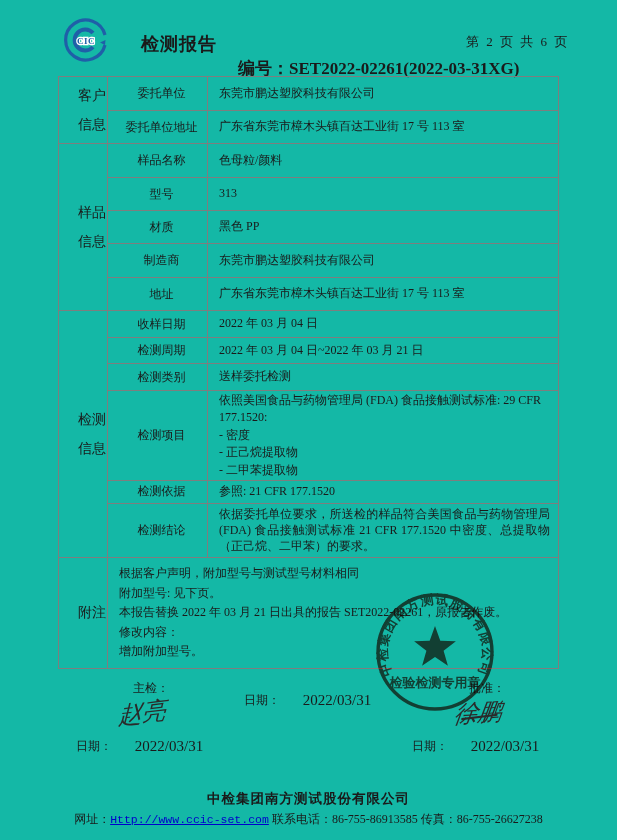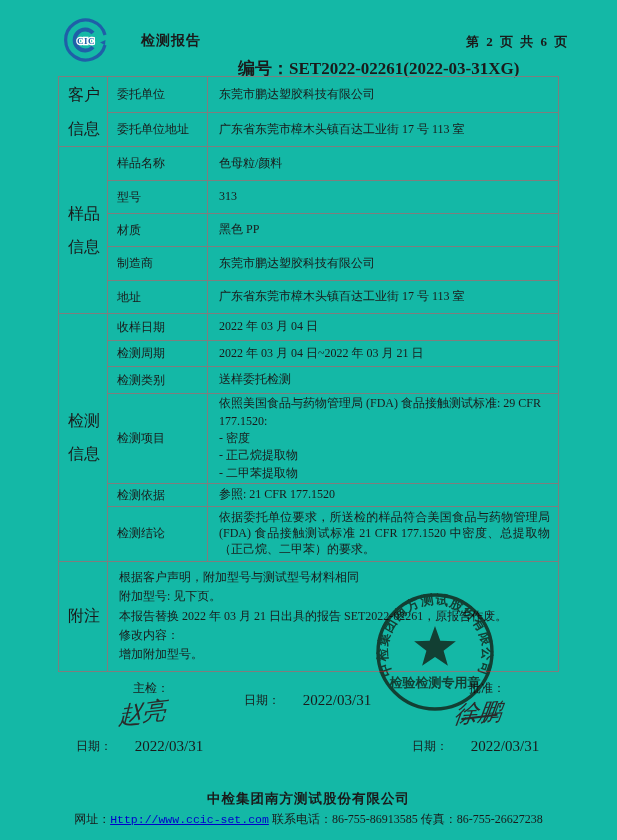--- a/index.html
+++ b/index.html
@@ -4,34 +4,34 @@
 <style>
   html,body{margin:0;padding:0;background:#888;}
   .page{
     position:relative; width:617px; height:840px; background:#14b8a6;
     margin:0 auto; overflow:hidden;
     font-family:"Liberation Serif","DejaVu Serif",serif;
     color:#1a1a1a;
   }
   
   .hdr-logo{position:absolute;left:62px;top:16px;width:48px;height:48px;}
-  .hdr-title{position:absolute;left:141px;top:32px;font-size:14px;font-weight:bold;letter-spacing:1px;}
+  .hdr-title{position:absolute;left:141px;top:32px;font-size:18px;font-weight:bold;letter-spacing:1px;}
   .hdr-no{position:absolute;left:238px;top:33px;font-size:17px;font-weight:bold;margin-top:24px;}
-  .hdr-page{position:absolute;left:466px;top:33px;font-size:13px;font-weight:bold;letter-spacing:2px;}
+  .hdr-page{position:absolute;left:466px;top:33px;font-size:13px;font-weight:normal;letter-spacing:2px;}
   
   table.info{
     position:absolute;left:58px;top:76px;width:500px;
     border-collapse:collapse;table-layout:fixed;
     border:1.5px solid #6e6e6e;
     font-size:12px;
   }
   table.info col.c1{width:49px;} table.info col.c2{width:100px;} table.info col.c3{width:351px;}
   table.info th,table.info td{border:1px solid #7e7e7e;font-weight:normal;vertical-align:middle;}
-  th.sec{white-space:pre-line;text-align:left;line-height:2.1;font-size:16px;padding-left:9px;}
-  td.lbl{padding-left:9px;}
+  th.sec{white-space:pre-line;text-align:right;line-height:2.1;font-size:14px;padding-left:9px;}
+  td.lbl{padding-left:9px;text-align:center;}
   td.val{padding-left:11px;padding-right:8px;white-space:pre-line;line-height:1.45;}
   td.val.tight{line-height:1.32;padding-top:3px;padding-bottom:3px;text-align:justify;}
   td.notes{padding:6px 11px;white-space:pre-line;line-height:1.62;vertical-align:top;}
   tr.h34{height:34px;}tr.h33{height:33px;padding-left:11px;}tr.h27{height:27px;}tr.h26{height:26px;}
   tr.h83{height:83px;}tr.h23{height:23px;}tr.h50{height:50px;}tr.h95{height:95px;}
   
   .sign-area{position:absolute;left:58px;top:680px;width:504px;display:flex;}
   .sign-col{width:168px;}
   .sign-row{display:flex;align-items:center;height:46px;flex-direction:column;}
   .sign-label{font-size:12px;margin-left:18px;white-space:nowrap;}

